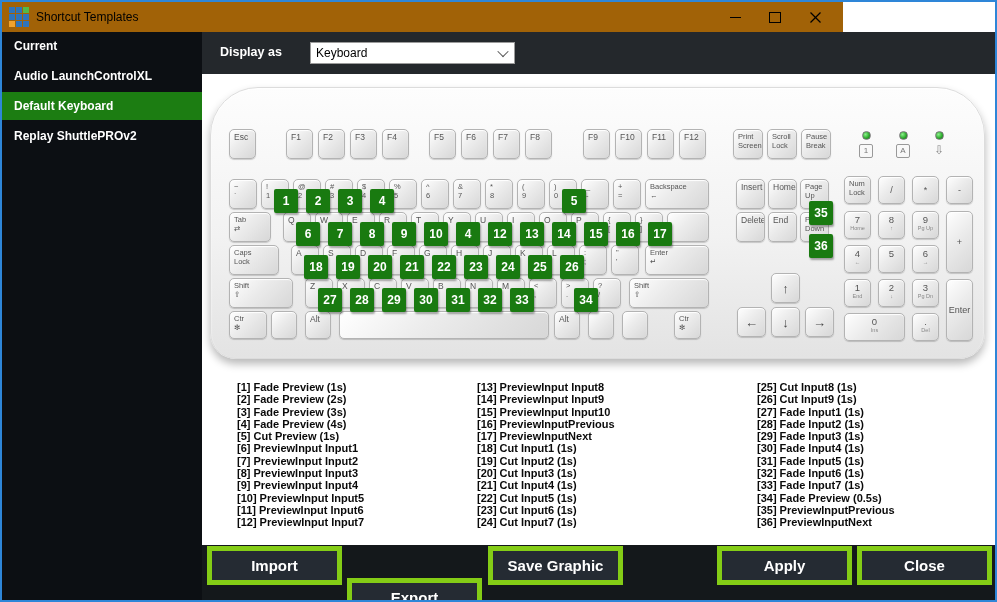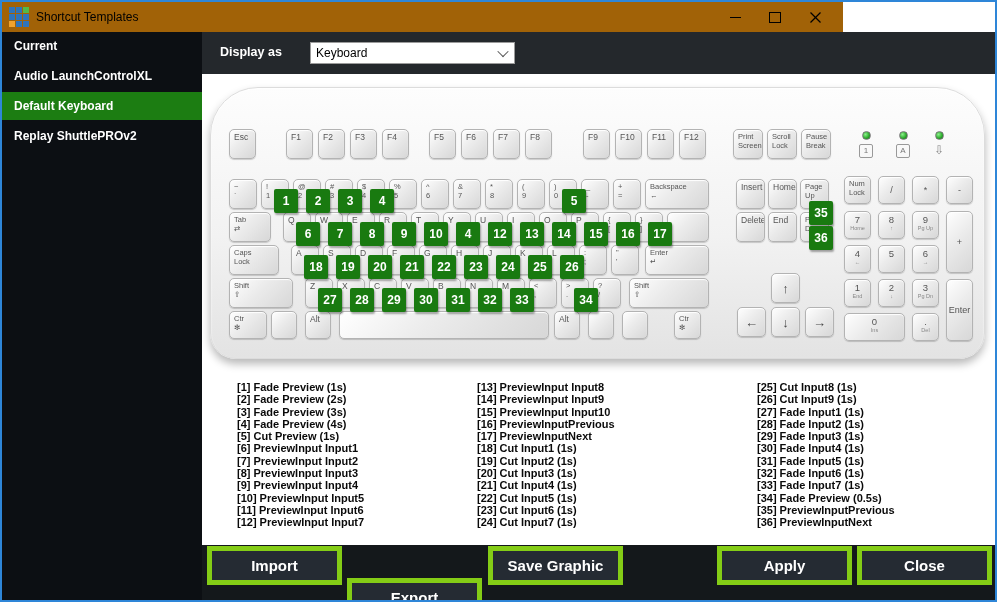--- a/index.html
+++ b/index.html
@@ -430,21 +430,21 @@
         <div class="key one" style="left: 525px; top: 124px; width: 29px; height: 30px;">
           <span class="kl">Delete</span>
         </div>
         <div class="key one" style="left: 557px; top: 124px; width: 29px; height: 30px;">
           <span class="kl">End</span>
         </div>
         <div class="key " style="left: 589px; top: 124px; width: 29px; height: 30px;">
           <span class="kl">Page</span>
           <span class="kl">Down</span>
         </div>
-        <div class="num" style="left: 598px; top: 138px;">36</div>
+        <div class="num" style="left: 598px; top: 146px;">36</div>
         <div class="key cb" style="left: 560px; top: 185px; width: 29px; height: 30px;">
           <span class="cl">↑</span>
         </div>
         <div class="key cb" style="left: 526px; top: 219px; width: 29px; height: 30px;">
           <span class="cl">←</span>
         </div>
         <div class="key cb" style="left: 560px; top: 219px; width: 29px; height: 30px;">
           <span class="cl">↓</span>
         </div>
         <div class="key cb" style="left: 594px; top: 219px; width: 29px; height: 30px;">

